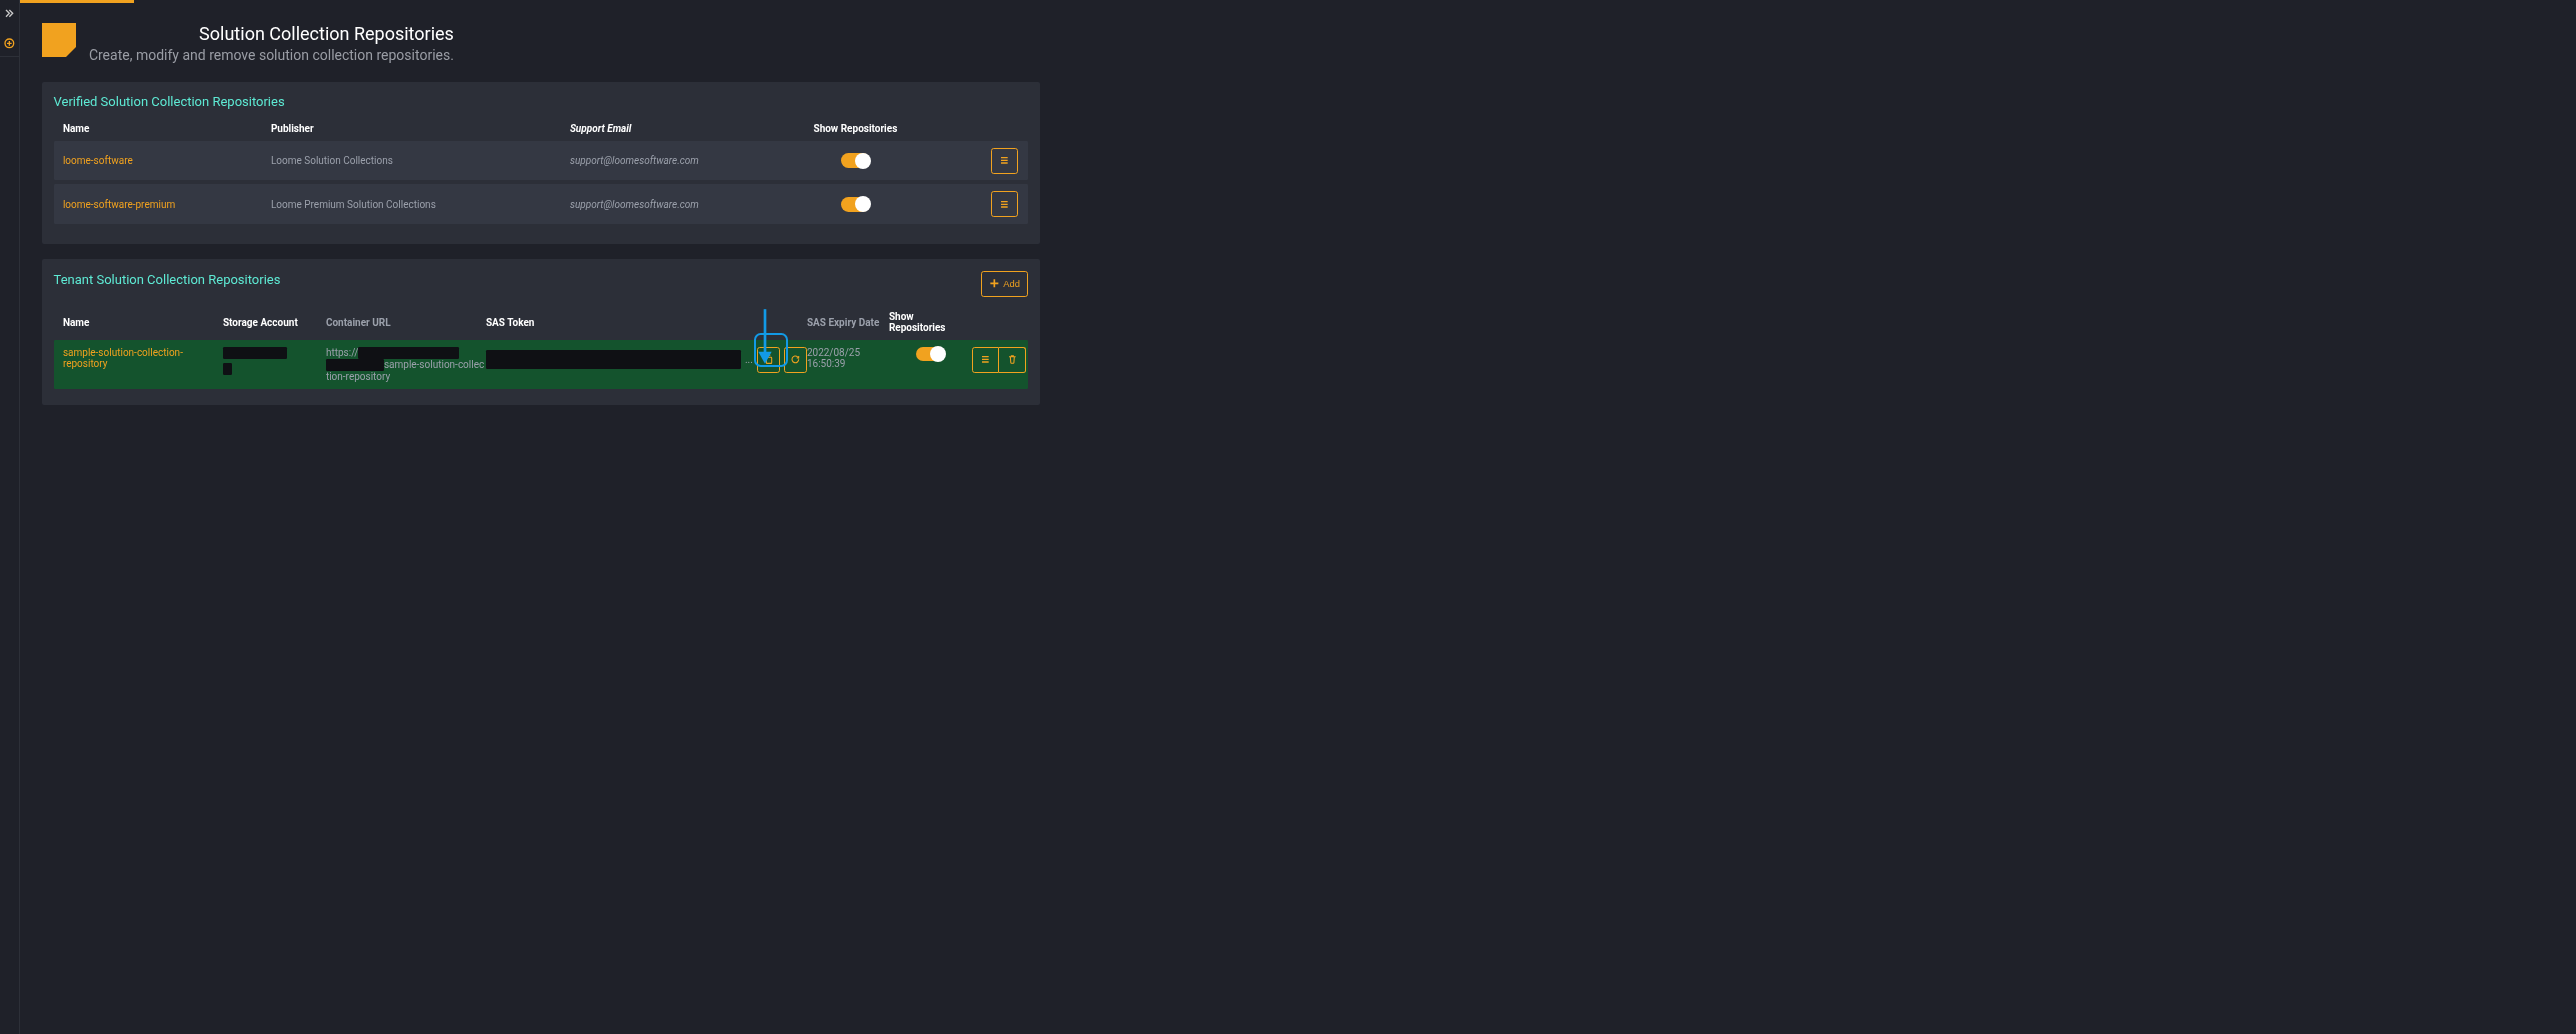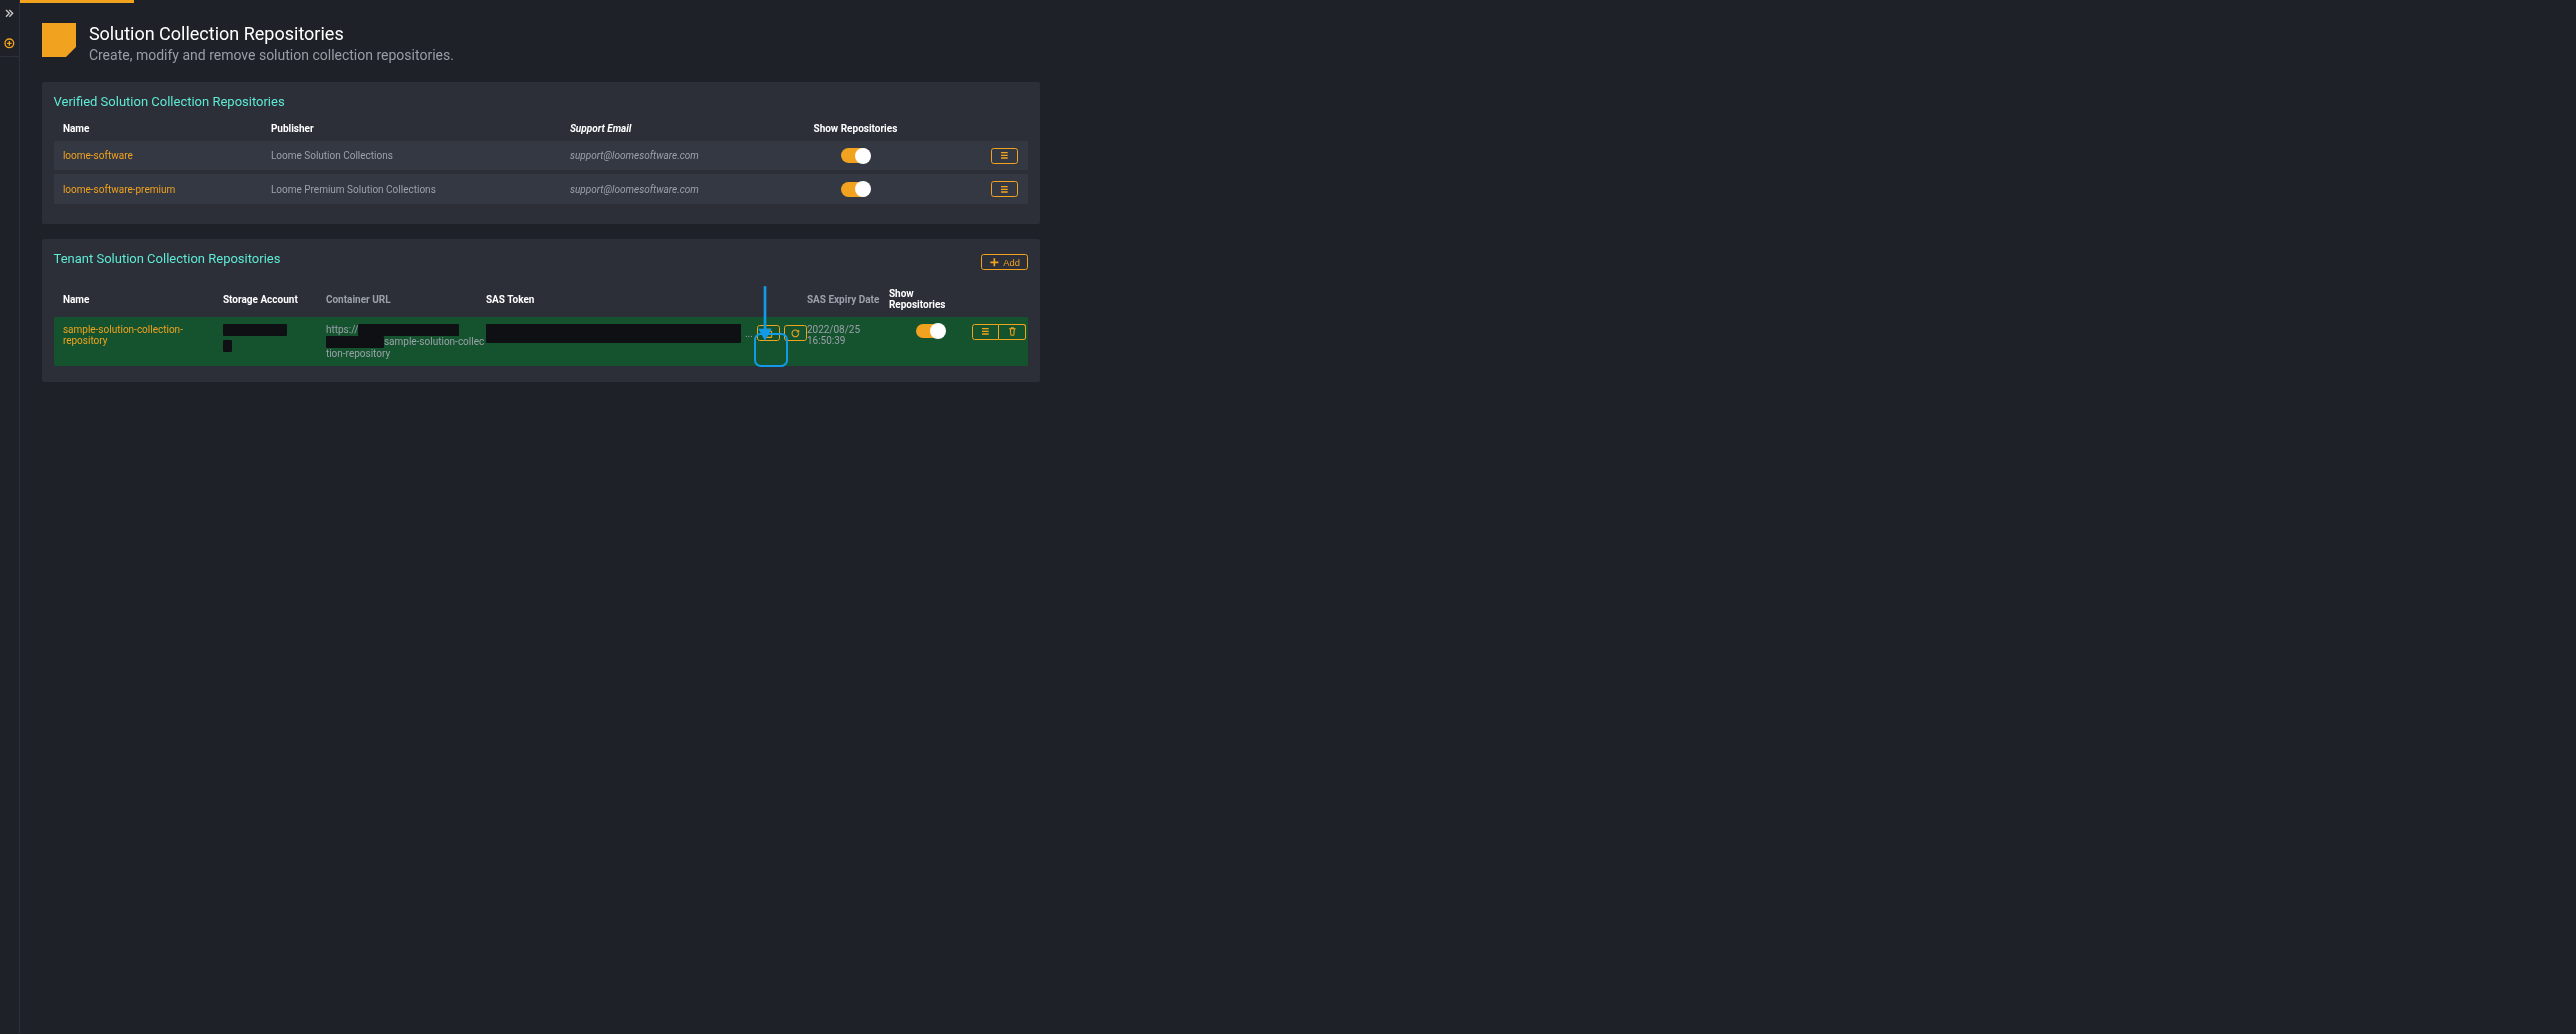--- a/index.html
+++ b/index.html
@@ -52,20 +52,21 @@
     margin-left: 20px;
     padding: 23px 13.4px 27px 21.5px;
     max-width: 1033px;
   }
 
   .header {
     display: flex;
     align-items: flex-start;
     gap: 13.4px;
     margin-bottom: 19px;
+    text-align: right;
   }
   .header-icon {
     width: 34px; height: 34px;
     background: #f1a21f;
     position: relative;
     flex-shrink: 0;
   }
   .header-icon::after {
     content: '';
     position: absolute;
@@ -166,21 +167,21 @@
     background: #ffffff;
     border-radius: 50%;
   }
 
   
   .obtn, .obtn-seg {
     border: 0.7px solid #f1a21f;
     background: transparent;
     color: #f1a21f;
     border-radius: 2.7px;
-    height: 16px;
+    height: 26px;
     min-width: 27px;
     padding: 0 6.7px;
     display: inline-flex;
     align-items: center;
     justify-content: center;
     cursor: pointer;
     font-size: 9.4px;
     gap: 4px;
   }
   .obtn-group { display:inline-flex; }

